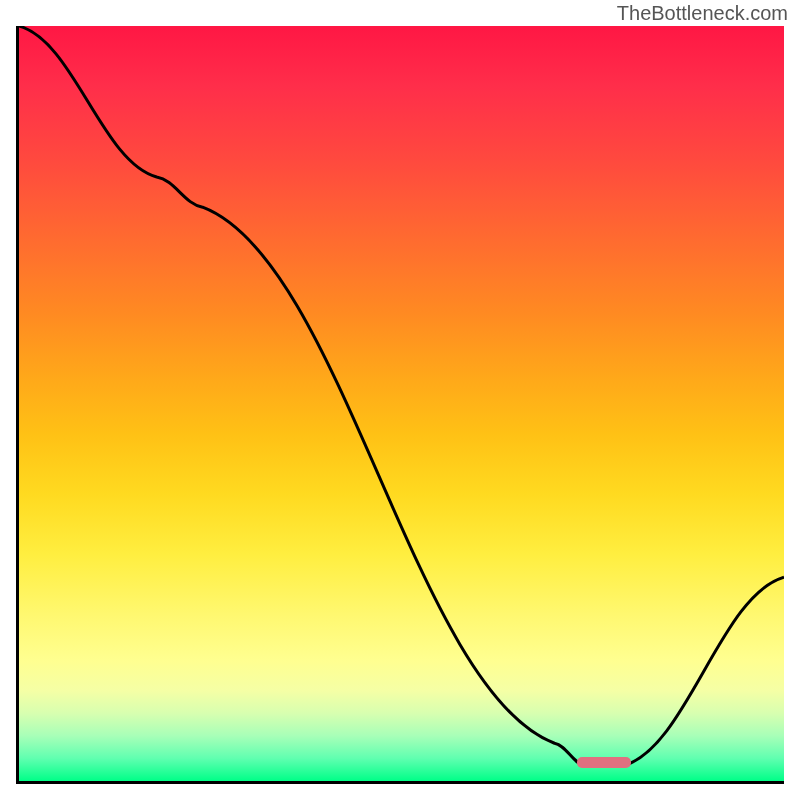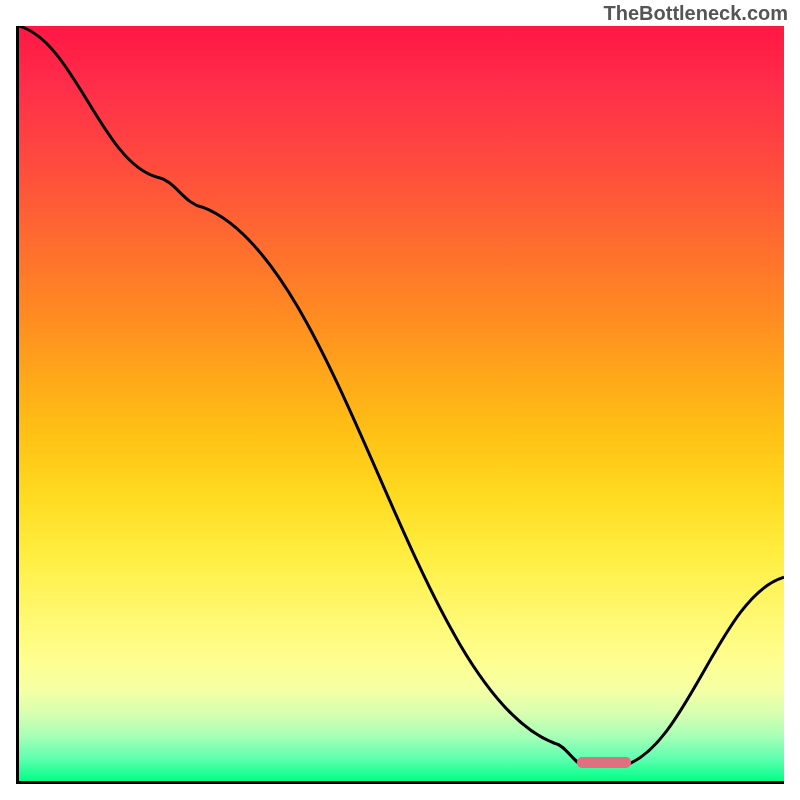--- a/index.html
+++ b/index.html
@@ -9,21 +9,21 @@
     height: 800px;
     background: #ffffff;
     font-family: Arial, sans-serif;
     position: relative;
   }
   .watermark {
     position: absolute;
     top: 2px;
     right: 12px;
     font-size: 20px;
-    font-weight: bold;
+    font-weight: normal;
     color: #555555;
     z-index: 10;
   }
   .chart-container {
     position: absolute;
     top: 26px;
     left: 16px;
     width: 768px;
     height: 758px;
     border-left: 3px solid #000;

